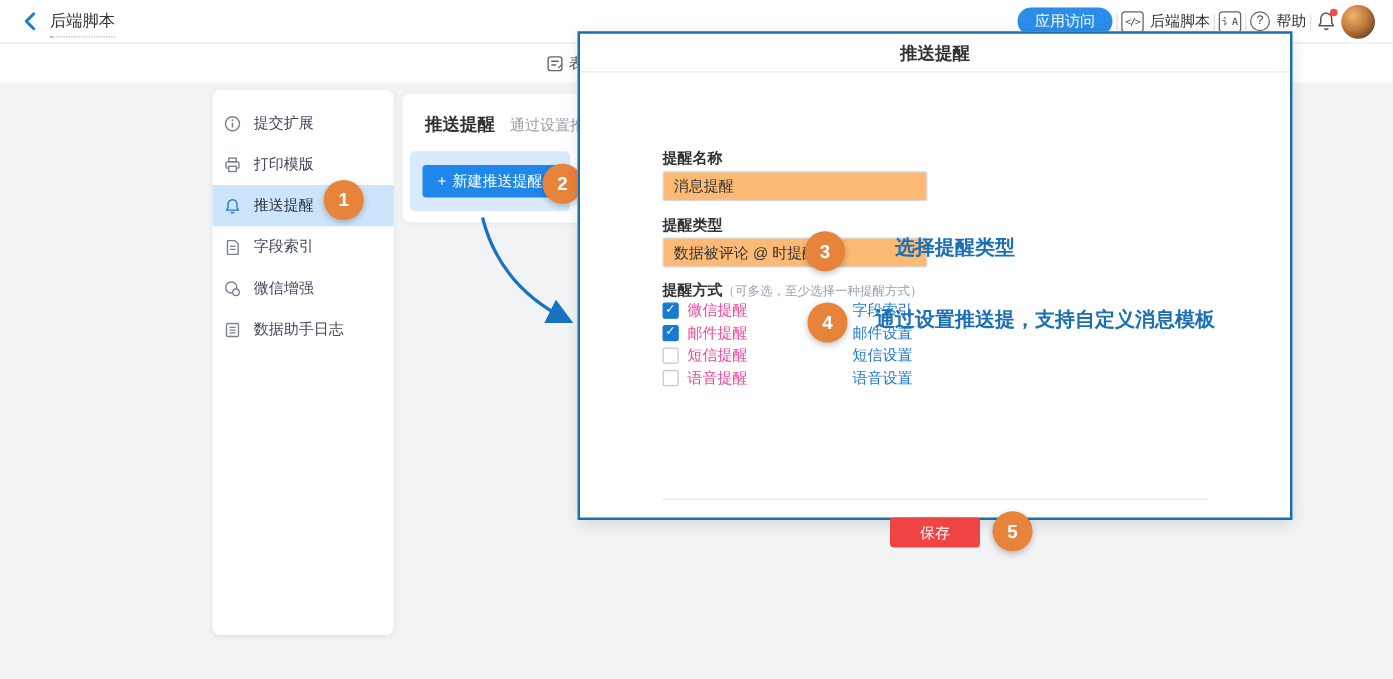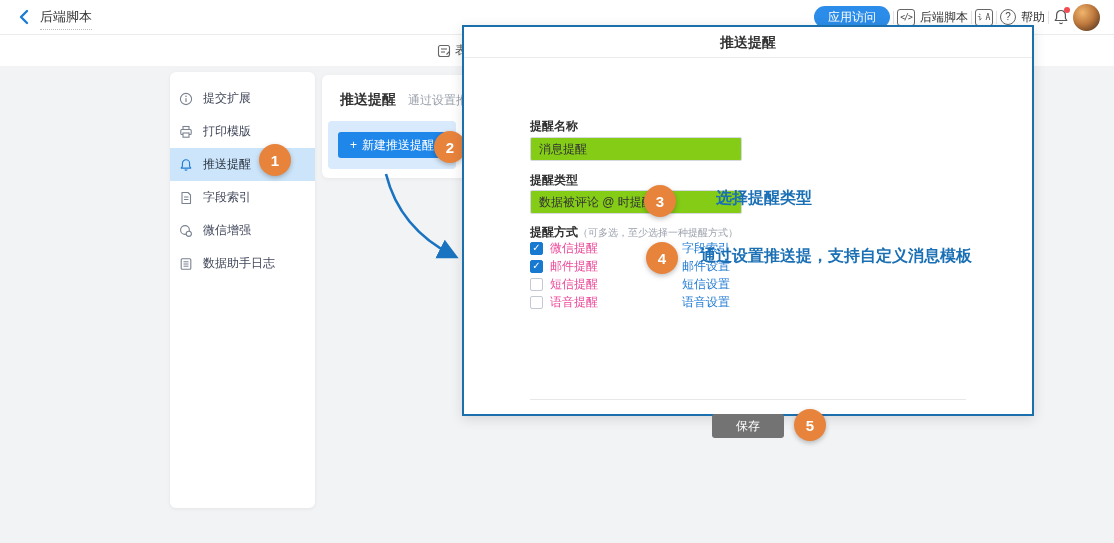--- a/index.html
+++ b/index.html
@@ -52,33 +52,33 @@
   .arrow{position:absolute;left:380px;top:172px;z-index:5;}
   
   .modal{position:absolute;left:462px;top:25px;width:572px;height:391px;box-sizing:border-box;
     background:#fff;border:2px solid #1b6fad;z-index:10;box-shadow:0 3px 12px rgba(0,0,0,.12);}
   .modal-title{height:30px;line-height:30px;text-align:center;font-size:14px;font-weight:bold;color:#333;
     border-bottom:1px solid #eaeaea;}
   .mbody{position:relative;width:100%;height:calc(100% - 31px);}
   .flabel{position:absolute;left:66px;font-size:12px;font-weight:bold;color:#333;}
   .fhint{font-weight:normal;color:#9aa0ab;font-size:10px;}
   .finput{position:absolute;left:66px;width:212px;height:24px;box-sizing:border-box;border:1px solid #d5d9e0;
-    border-radius:2px;font-size:12px;color:#333;padding:0 8px;background:#84cc16;font-family:inherit;}
+    border-radius:2px;font-size:12px;color:#333;padding:0 8px;background:#fdba74;font-family:inherit;}
   .annotation{position:absolute;font-size:16px;font-weight:bold;color:#1a6fb5;white-space:nowrap;}
   .badge.inmodal{z-index:12;}
   .mrow{position:absolute;left:66px;height:18px;display:flex;align-items:center;}
   .cb{width:13px;height:13px;box-sizing:border-box;border:1px solid #c4c8d0;border-radius:2px;background:#fff;
     display:flex;align-items:center;justify-content:center;cursor:pointer;flex:none;}
   .cb.checked{background:#1779d0;border-color:#1779d0;}
   .cb .tick{color:#fff;font-size:10px;line-height:10px;display:none;}
   .cb.checked .tick{display:block;}
   .mlabel{font-size:12px;color:#ec4899;margin-left:7px;width:66px;}
   .mlink{font-size:12px;color:#1f7ad4;margin-left:66px;text-decoration:none;cursor:pointer;}
   .mdivider{position:absolute;left:66px;top:341px;width:436px;height:1px;background:#e8e8e8;}
-  .save-btn{position:absolute;left:248px;top:356px;width:72px;height:24px;background:#737373;border:none;
+  .save-btn{position:absolute;left:248px;top:356px;width:72px;height:24px;background:#ef4444;border:none;
     border-radius:3px;color:#fff;font-size:12px;cursor:pointer;}
 </style>
 </head>
 <body>
 
 <div class="topbar">
   <svg class="back" viewBox="0 0 18 18">
     <polyline points="11,3 5,9 11,15" fill="none" stroke="#1c7bd4" stroke-width="2.4" stroke-linecap="round" stroke-linejoin="round"></polyline>
   </svg>
   <div class="page-title">后端脚本</div>

